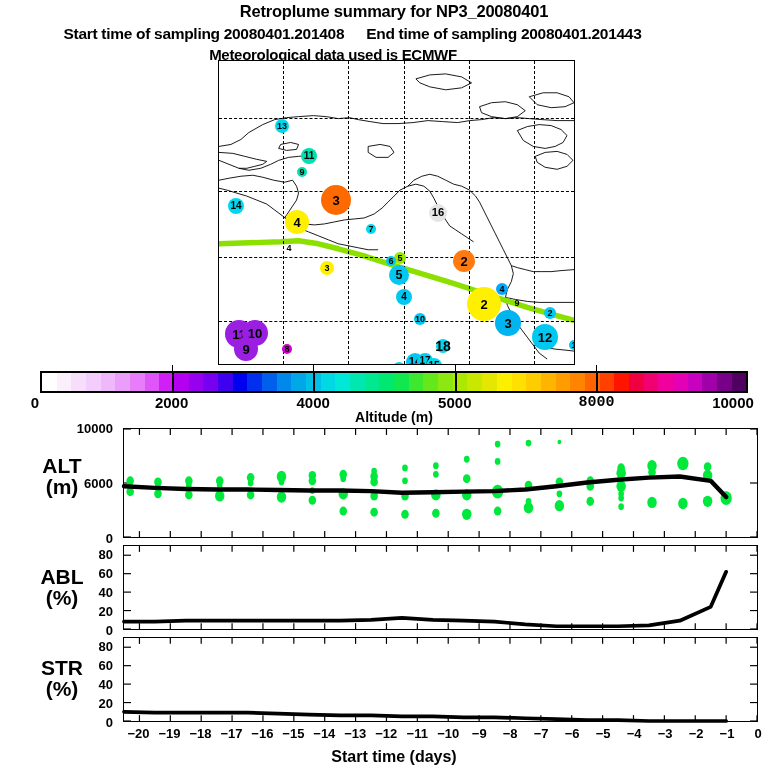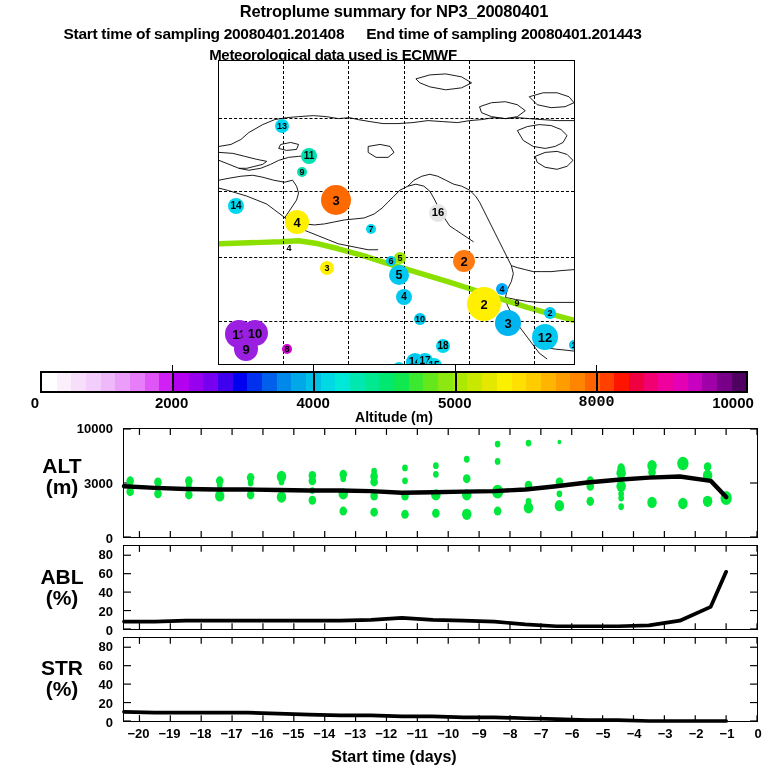--- a/index.html
+++ b/index.html
@@ -170,21 +170,21 @@
     </div>
     <div class="marker" style="left: 331px; top: 252px; width: 12px; height: 12px; background: rgb(0, 200, 240); font-size: 9px;">
       <span>2</span>
     </div>
     <div class="marker" style="left: 326px; top: 276px; width: 26px; height: 26px; background: rgb(0, 200, 240); font-size: 13px;">
       <span>12</span>
     </div>
     <div class="marker" style="left: 355px; top: 284px; width: 10px; height: 10px; background: rgb(0, 200, 240); font-size: 9px;">
       <span>1</span>
     </div>
-    <div class="marker" style="left: 224px; top: 285px; width: 14px; height: 14px; background: rgb(0, 216, 240); font-size: 10px;">
+    <div class="marker" style="left: 224px; top: 285px; width: 14px; height: 14px; background: rgb(0, 216, 240); font-size: 14px;">
       <span>18</span>
     </div>
     <div class="marker" style="left: 180px; top: 307px; width: 12px; height: 12px; background: rgb(0, 216, 240); font-size: 9px;">
       <span>19</span>
     </div>
     <div class="marker" style="left: 196px; top: 301px; width: 18px; height: 18px; background: rgb(0, 200, 240); font-size: 11.25px;">
       <span>14</span>
     </div>
     <div class="marker" style="left: 206px; top: 300px; width: 16px; height: 16px; background: rgb(0, 208, 240); font-size: 10px;">
       <span>17</span>
@@ -384,21 +384,21 @@
       <ellipse cx="585.4390243902438" cy="38.5" rx="3.8" ry="4.6" fill="#00E83C"></ellipse>
       <ellipse cx="585.4390243902438" cy="47.300000000000004" rx="4.75" ry="5.75" fill="#00E83C"></ellipse>
       <ellipse cx="585.4390243902438" cy="73.69999999999999" rx="4.75" ry="5.75" fill="#00E83C"></ellipse>
       <ellipse cx="604.0243902439024" cy="67.1" rx="2.8499999999999996" ry="3.4499999999999997" fill="#00E83C"></ellipse>
       <ellipse cx="604.0243902439024" cy="70.4" rx="5.699999999999999" ry="6.8999999999999995" fill="#00E83C"></ellipse>
       <path d="M 0 58.300000000000004 L 30.975609756097562 59.949999999999996 L 61.951219512195124 61.05 L 92.92682926829268 61.6 L 123.90243902439025 61.6 L 154.8780487804878 62.15 L 185.85365853658536 62.7 L 216.82926829268294 62.7 L 247.8048780487805 63.25 L 278.7804878048781 64.9 L 309.7560975609756 64.35 L 340.7317073170732 63.800000000000004 L 371.7073170731707 63.25 L 402.6829268292683 61.6 L 433.6585365853659 58.300000000000004 L 464.6341463414634 54.45 L 495.609756097561 51.699999999999996 L 526.5853658536585 49.49999999999999 L 557.5609756097562 48.39999999999999 L 588.5365853658537 52.8 L 604.0243902439024 69.3" fill="none" stroke="#000000" stroke-width="4.5" stroke-linejoin="round" stroke-linecap="round"></path>
     </svg>
 </div>
 <div class="yaxis" id="yaxis-alt" style="left: 57px; top: 428px; height: 110px;">
     <div class="ytick" style="top: 0px;">10000</div>
-    <div class="ytick" style="top: 55px;">3000</div>
+    <div class="ytick" style="top: 55px;">6000</div>
     <div class="ytick" style="top: 110px;">0</div>
   </div>
 
 <div class="rowlabel" style="top:566px;">
   <div>ABL</div>
   <div>(%)</div>
 </div>
 <div class="panel" id="panel-abl" style="top:545px;height:85px;">
   <svg viewBox="0 0 635 85" preserveAspectRatio="none">
       <line x1="15.487804878048781" y1="85" x2="15.487804878048781" y2="79" stroke="#000" stroke-width="1.2"></line>

